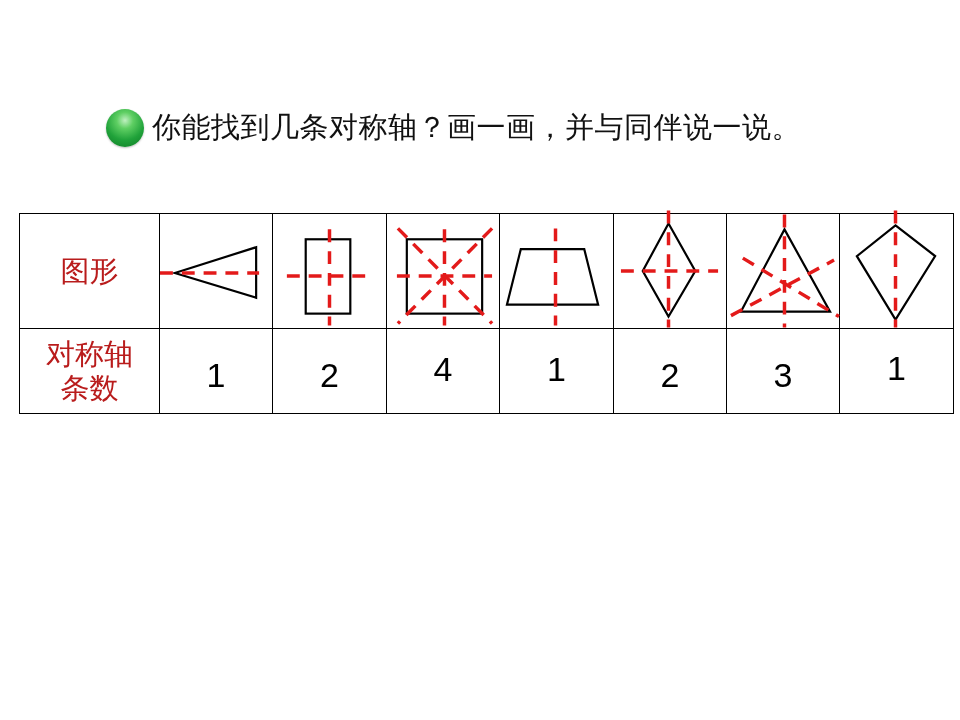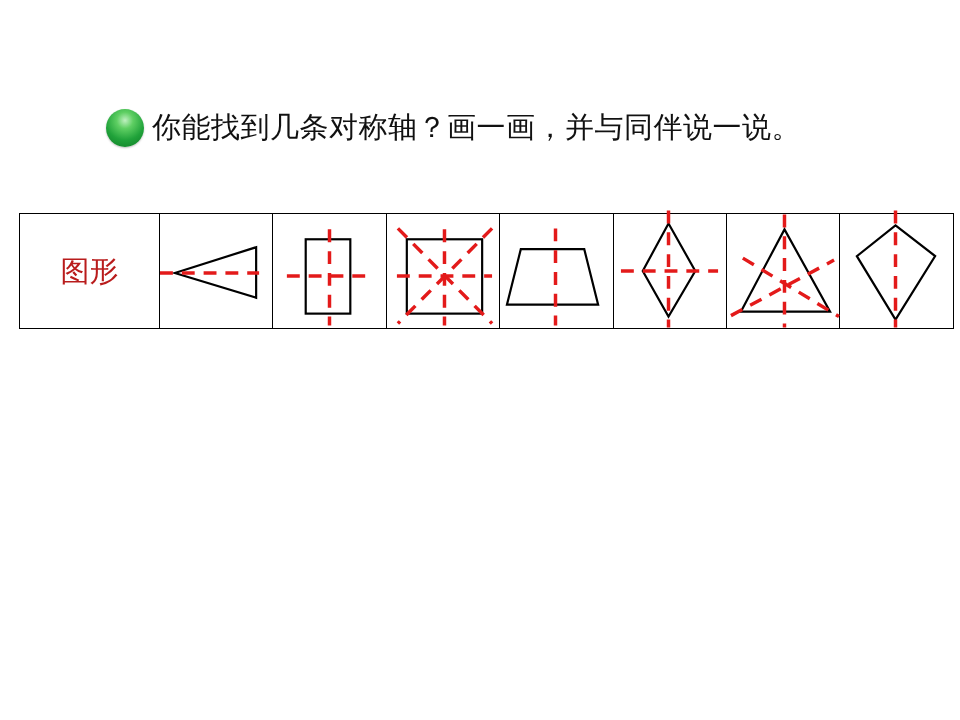--- a/index.html
+++ b/index.html
@@ -87,14 +87,27 @@
         <line class="ax" x1="4" y1="102" x2="108" y2="46"></line>
       </svg>
     </td>
     <td>
       <svg class="cell-svg" viewBox="0 0 114 114">
         <polygon class="sh" points="56,11 96,42 56,106 17,42"></polygon>
         <line class="ax" x1="56" y1="-4" x2="56" y2="114"></line>
       </svg>
     </td>
   </tr>
+  <tr class="row-count">
+    <td>
+      <div class="label">对称轴</div>
+      <div class="label">条数</div>
+    </td>
+    <td><span class="num" style="margin-top:8px">1</span></td>
+    <td><span class="num" style="margin-top:8px">2</span></td>
+    <td><span class="num" style="margin-bottom:4px">4</span></td>
+    <td><span class="num" style="margin-bottom:4px">1</span></td>
+    <td><span class="num" style="margin-top:8px">2</span></td>
+    <td><span class="num" style="margin-top:8px">3</span></td>
+    <td><span class="num" style="margin-bottom:6px">1</span></td>
+  </tr>
 </tbody>
   </table>
 
 </body></html>

